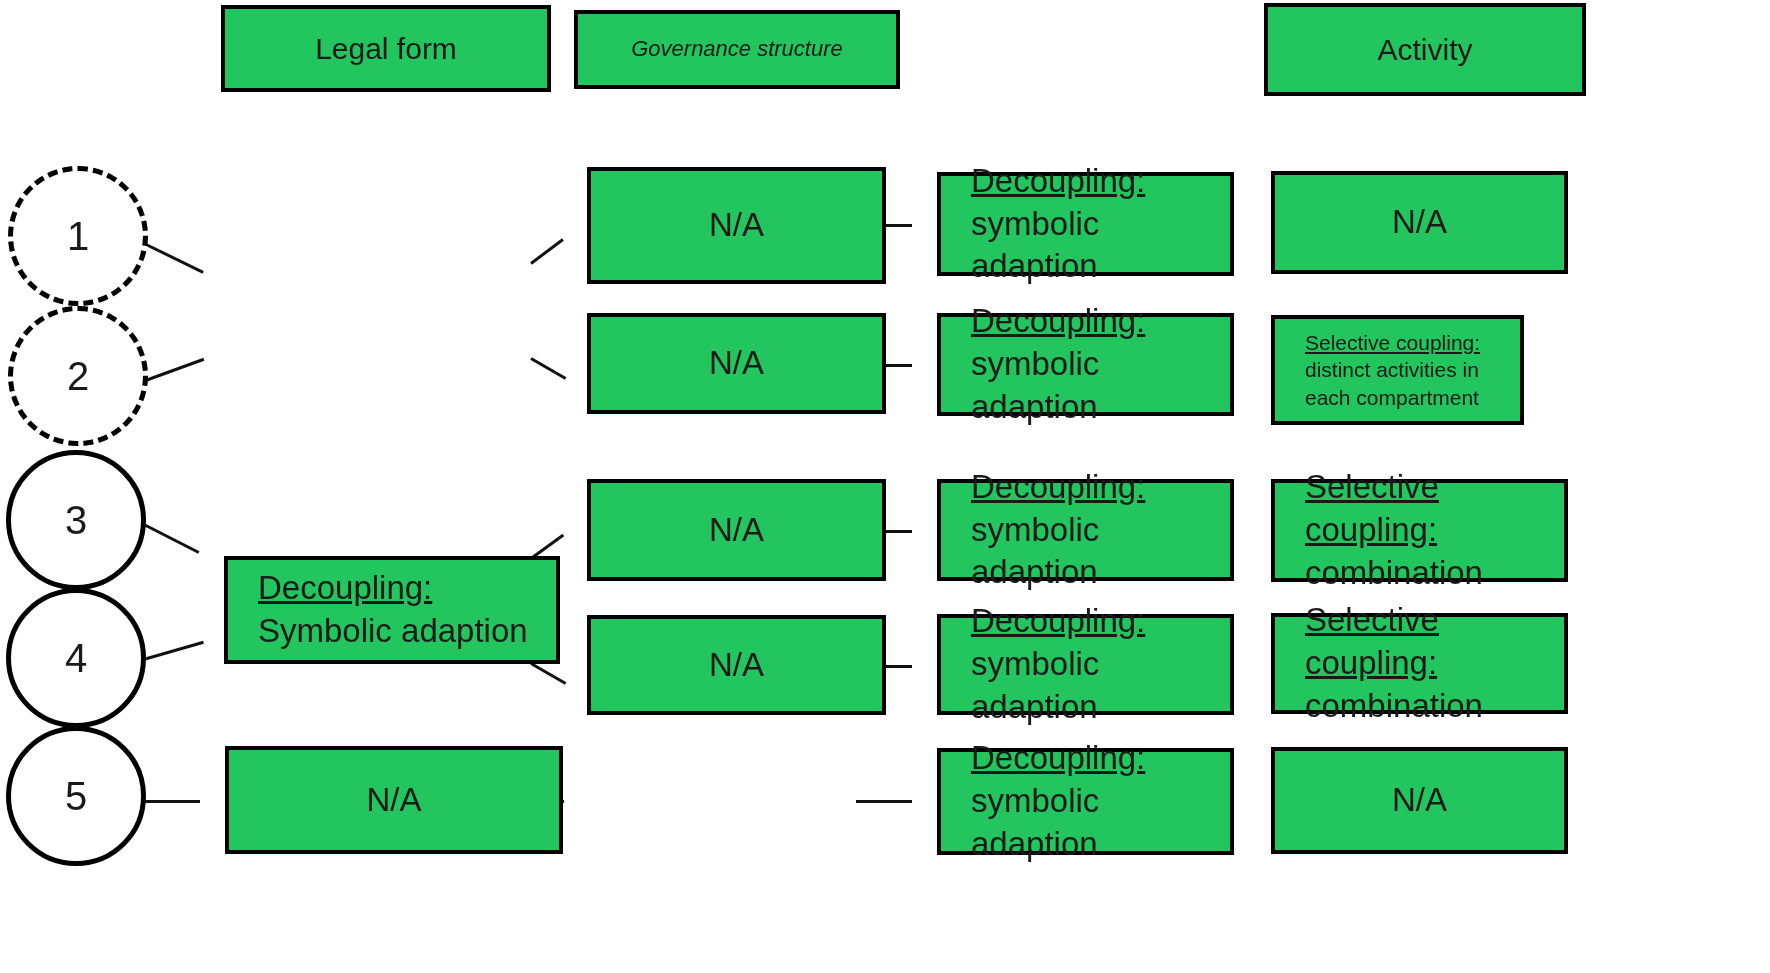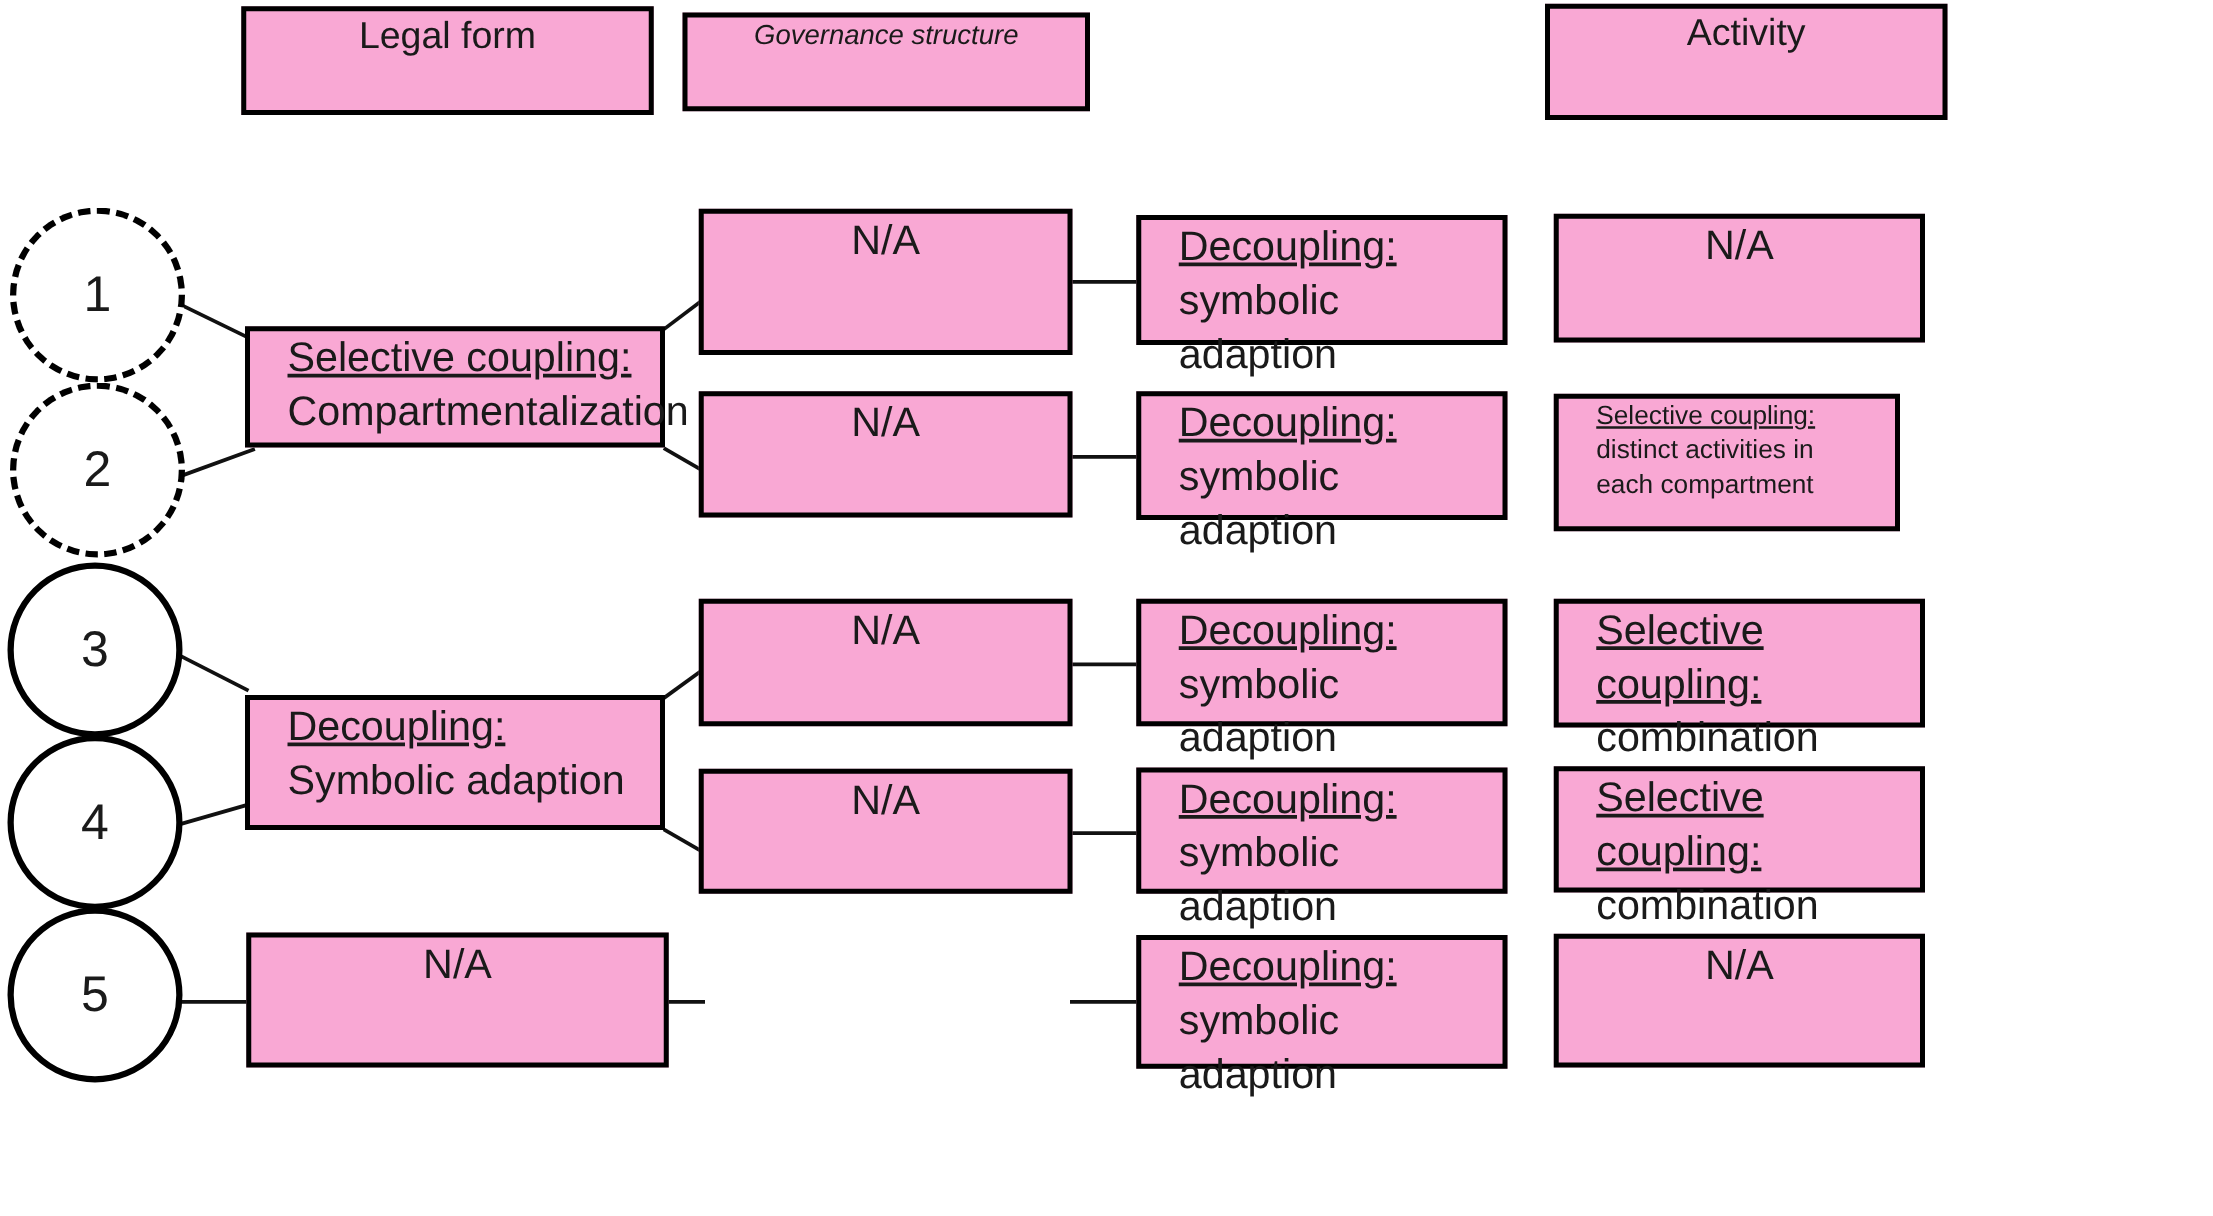--- a/index.html
+++ b/index.html
@@ -16,25 +16,26 @@
     position: relative;
     width: 1770px;
     height: 973px;
     overflow: hidden;
     background: #ffffff;
   }
   
   .box {
     position: absolute;
     box-sizing: border-box;
-    background: #f9a8d4;
+    background: #22c55e;
     border: 4px solid #000000;
     display: flex;
-    align-items: flex-start;
+    align-items: center;
     z-index: 3;
+    margin-left: 28px;
   }
   .box.center {
     justify-content: center;
     text-align: center;
   }
   .box.left {
     justify-content: flex-start;
     text-align: left;
   }
   .box .txt {
@@ -131,23 +132,20 @@
   <div class="circle" style="left:6px; top:726px; width:140px; height:140px;">
     <span>5</span>
   </div>
 
   <div class="line diag" style="left:142px; top:241px; width:68px; transform:rotate(26deg);"></div>
   <div class="line diag" style="left:140px; top:381px; width:68px; transform:rotate(-20deg);"></div>
   <div class="line diag" style="left:140px; top:521px; width:66px; transform:rotate(27deg);"></div>
   <div class="line diag" style="left:140px; top:659px; width:66px; transform:rotate(-16deg);"></div>
   <div class="line h" style="left:142px; top:800px; width:58px;"></div>
 
-  <div class="box left" style="left:196px; top:261px; width:336px; height:97px;">
-    <span class="txt t-body"><span class="u">Selective coupling:</span><span> Compartmentalization</span></span>
-  </div>
 
   <div class="box left" style="left:196px; top:556px; width:336px; height:108px;">
     <span class="txt t-body"><span class="u">Decoupling:</span><span> Symbolic adaption</span></span>
   </div>
 
   <div class="box center" style="left:197px; top:746px; width:338px; height:108px;">
     <span class="txt t-na">N/A</span>
   </div>
 
   <div class="line diag" style="left:531px; top:262px; width:40px; transform:rotate(-37deg);"></div>
@@ -196,21 +194,21 @@
   </div>
 
   <div class="box left" style="left:909px; top:748px; width:297px; height:107px;">
     <span class="txt t-body"><span class="u">Decoupling:</span><span> symbolic adaption</span></span>
   </div>
 
   <div class="box center" style="left:1243px; top:171px; width:297px; height:103px;">
     <span class="txt t-na">N/A</span>
   </div>
 
-  <div class="box left" style="left:1243px; top:315px; width:277px; height:110px;">
+  <div class="box left" style="left:1243px; top:315px; width:253px; height:110px;">
     <span class="txt t-sm"><span class="u">Selective coupling:</span><span> distinct activities in each compartment</span></span>
   </div>
 
   <div class="box left" style="left:1243px; top:479px; width:297px; height:103px;">
     <span class="txt t-body"><span class="u">Selective coupling:</span><span> combination</span></span>
   </div>
 
   <div class="box left" style="left:1243px; top:613px; width:297px; height:101px;">
     <span class="txt t-body"><span class="u">Selective coupling:</span><span> combination</span></span>
   </div>

